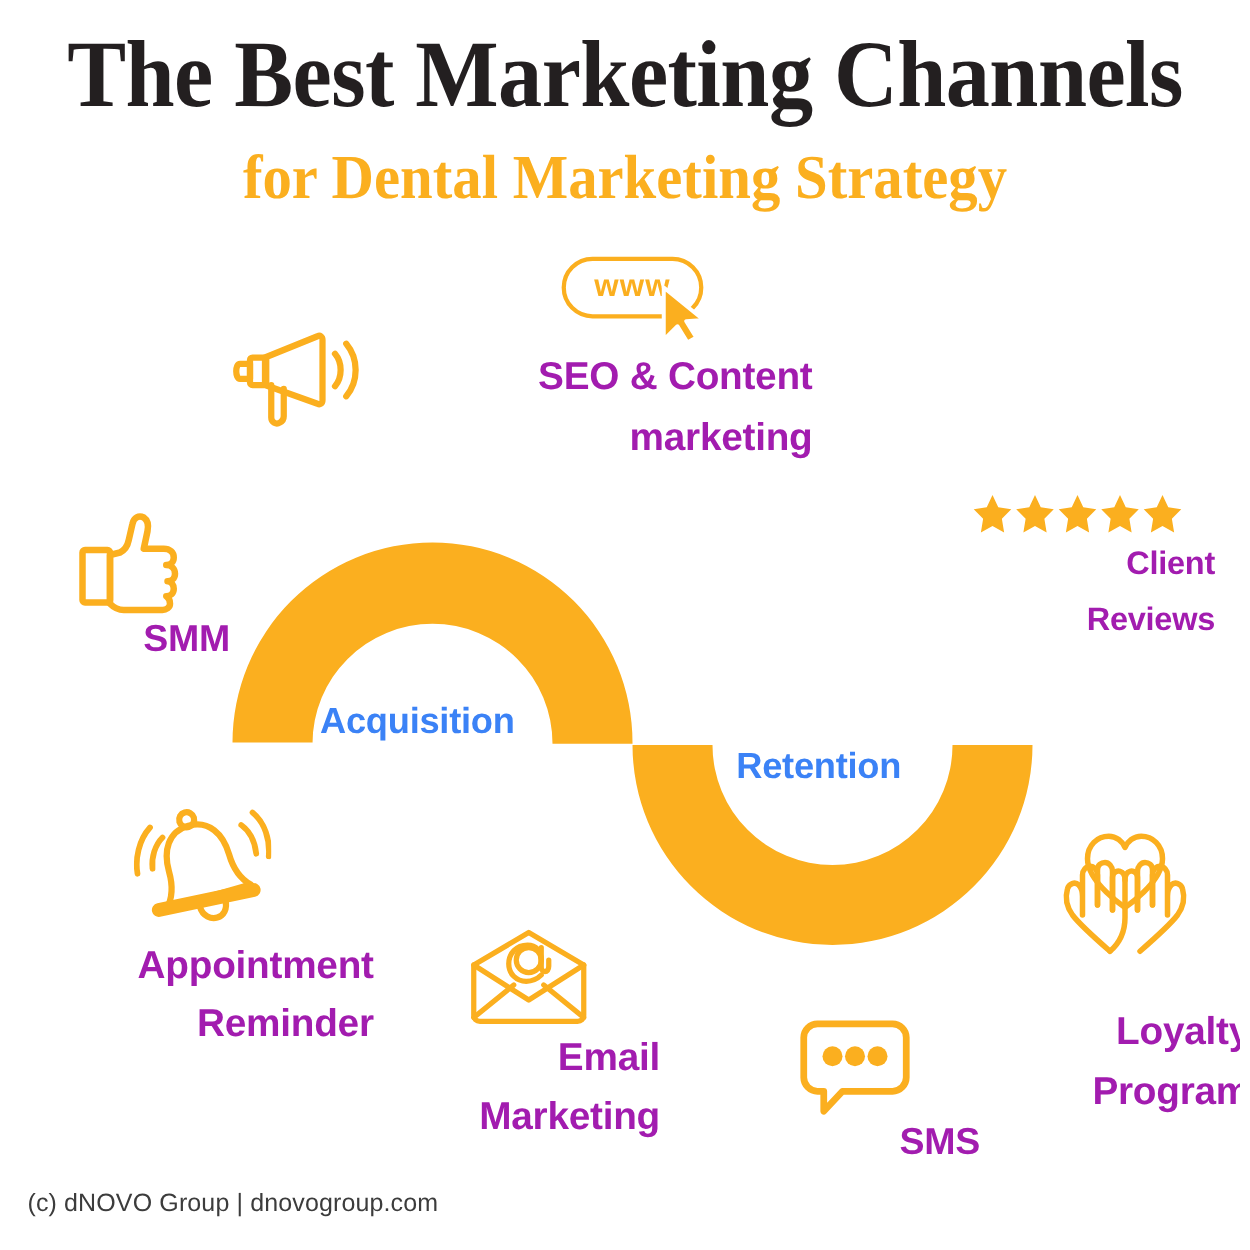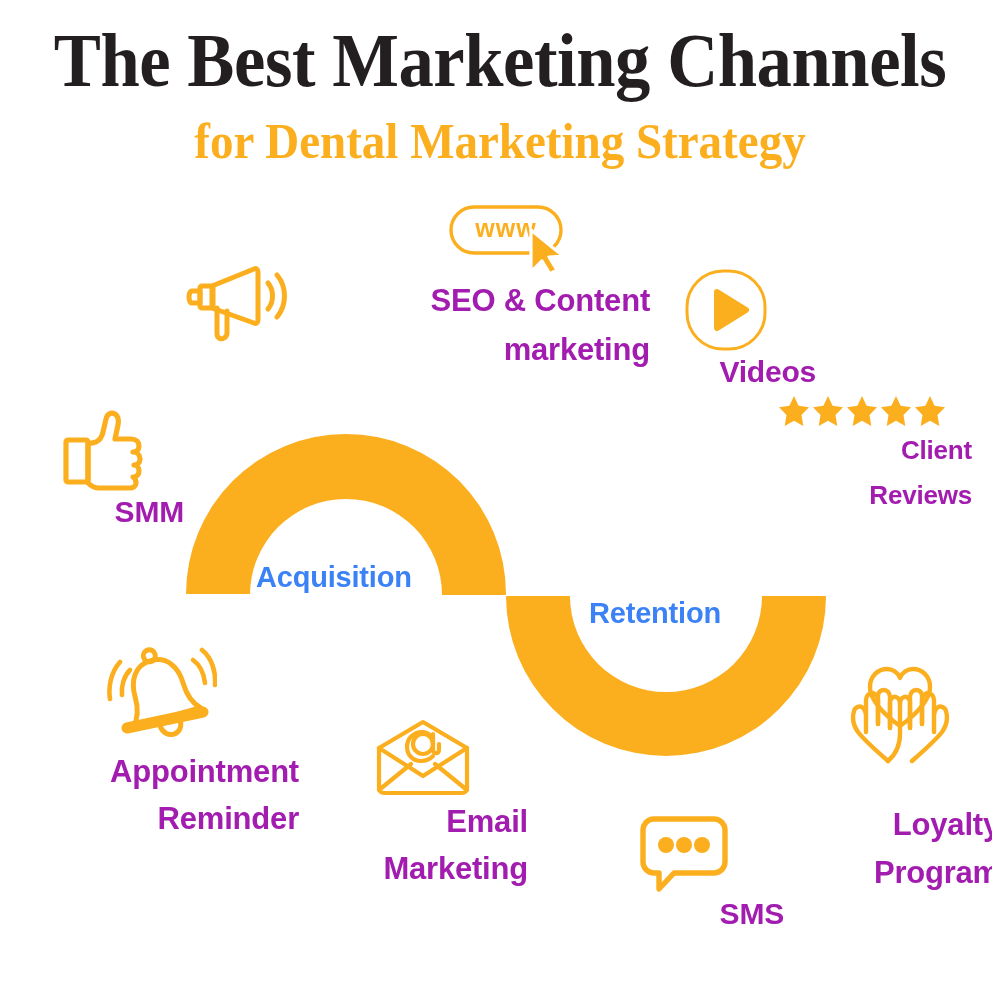--- a/index.html
+++ b/index.html
@@ -94,21 +94,21 @@
     letter-spacing: -0.2px;
   }
 
   
   #ch-smm            { left: 14px;  top: 406px; width: 170px; }
   #ch-facebook-ads   { left: 138px; top: 262px; width: 200px; }
   #ch-seo            { left: 362px; top: 204px; width: 288px; }
   #ch-videos         { left: 636px; top: 268px; width: 180px; }
   #ch-client-reviews { left: 752px; top: 394px; width: 220px; }
   #ch-appointment    { left: 24px;  top: 644px; width: 275px; }
-  #ch-email          { left: 318px; top: 718px; width: 210px; }
+  #ch-email          { left: 318px; top: 742px; width: 210px; }
   #ch-sms            { left: 584px; top: 814px; width: 200px; }
   #ch-loyalty        { left: 800px; top: 662px; width: 200px; }
 
   #ch-seo .label        { font-size: 31px; line-height: 49px; }
   #ch-appointment .label{ font-size: 31px; line-height: 47px; }
   #ch-loyalty .label    { font-size: 31px; line-height: 48px; margin-top: 33px; }
   #ch-email .label      { font-size: 31px; line-height: 47px; }
   #ch-client-reviews .label { font-size: 26px; line-height: 45px; }
 
   .icon-wrap { position: relative; display: block; }
@@ -179,29 +179,20 @@
       <svg class="icon" width="160" height="72" viewBox="0 0 160 72">
         <rect x="25" y="3" width="110" height="46" rx="23" fill="none" stroke="#FBAF1F" stroke-width="3.4"></rect>
         <text x="80" y="33" text-anchor="middle" font-family="'Liberation Sans', sans-serif" font-weight="bold" font-size="25" letter-spacing="1" fill="#FBAF1F">www</text>
         <path d="M105 26 L105 68 L116 57 L124 70 L131 66 L123 53 L137 52 Z" fill="#FBAF1F" stroke="#ffffff" stroke-width="3.2" stroke-linejoin="round"></path>
       </svg>
     </span>
     <span class="label">SEO &amp; Content
 marketing</span>
   </div>
 
-  <div class="channel" id="ch-videos">
-    <span class="icon-wrap">
-      <svg class="icon" width="84" height="84" viewBox="0 0 84 84">
-        <rect x="3" y="3" width="78" height="78" rx="36" fill="none" stroke="#FBAF1F" stroke-width="3"></rect>
-        <path d="M33 24 L62 42 L33 60 Z" fill="#FBAF1F" stroke="#FBAF1F" stroke-width="6" stroke-linejoin="round"></path>
-      </svg>
-    </span>
-    <span class="label">Videos</span>
-  </div>
 
   <div class="channel" id="ch-client-reviews">
     <span class="icon-wrap">
       <svg class="icon" width="170" height="34" viewBox="0 0 170 34">
         <g fill="#FBAF1F">
           <path d="M17 2 L21.6 11.8 L32 13.3 L24.5 21 L26.3 32 L17 26.8 L7.7 32 L9.5 21 L2 13.3 L12.4 11.8 Z"></path>
           <path d="M51 2 L55.6 11.8 L66 13.3 L58.5 21 L60.3 32 L51 26.8 L41.7 32 L43.5 21 L36 13.3 L46.4 11.8 Z"></path>
           <path d="M85 2 L89.6 11.8 L100 13.3 L92.5 21 L94.3 32 L85 26.8 L75.7 32 L77.5 21 L70 13.3 L80.4 11.8 Z"></path>
           <path d="M119 2 L123.6 11.8 L134 13.3 L126.5 21 L128.3 32 L119 26.8 L109.7 32 L111.5 21 L104 13.3 L114.4 11.8 Z"></path>
           <path d="M153 2 L157.6 11.8 L168 13.3 L160.5 21 L162.3 32 L153 26.8 L143.7 32 L145.5 21 L138 13.3 L148.4 11.8 Z"></path>
@@ -280,14 +271,15 @@
                    L90 70 L90 38 C90 34 87 31 84 31 C81 31 78 34 78 38 L78 62"></path>
           <path d="M78 62 L78 34 C78 30 75 28 72 28 C69 28 66 31 66 35 L66 66"></path>
           <path d="M66 66 L66 40 C66 37 63 34 60 35 C57 36 56 39 56 42"></path>
         </g>
       </svg>
     </span>
     <span class="label">Loyalty
 Program</span>
   </div>
 
+  <div class="footer">(c) dNOVO Group | dnovogroup.com</div>
 
 </div>
 
 </body></html>

